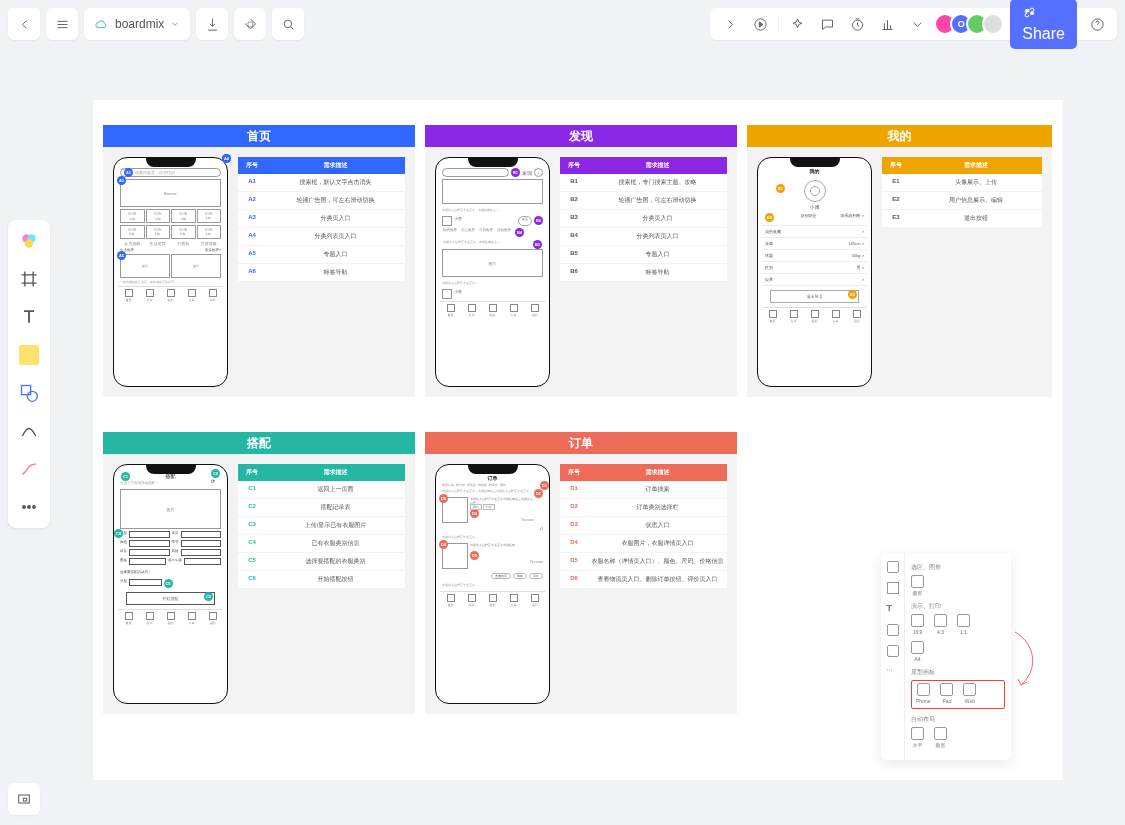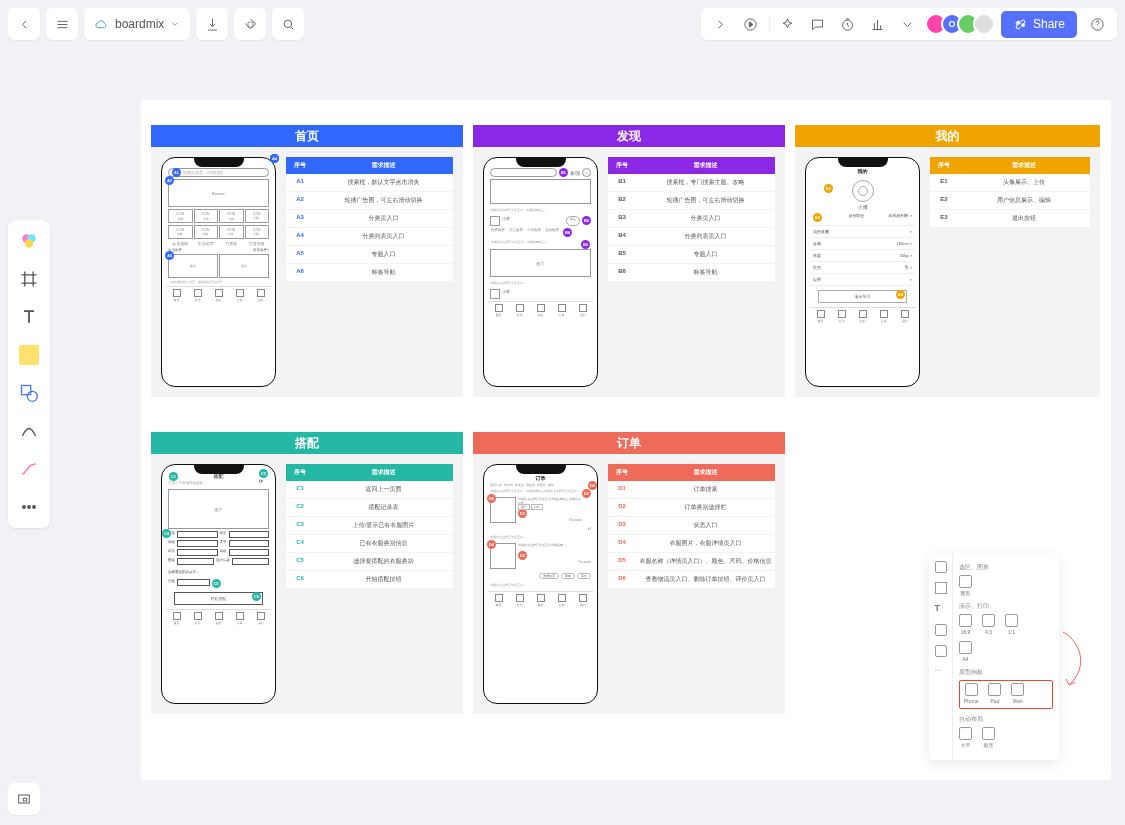--- a/index.html
+++ b/index.html
@@ -16,35 +16,35 @@
 
 .top-right { position:absolute; top:8px; right:8px; display:flex; align-items:center; background:#fff; border-radius:6px; box-shadow:0 1px 2px rgba(0,0,0,.06); height:32px; padding:0 6px; gap:2px; }
 .top-right .ib { width:28px; height:28px; display:flex; align-items:center; justify-content:center; border-radius:4px; }
 .top-right .div { width:1px; height:18px; background:#eee; margin:0 2px; }
 .avatars { display:flex; }
 .avatars span { width:22px; height:22px; border-radius:50%; margin-left:-6px; border:2px solid #fff; display:block; }
 .avatars span:nth-child(1){ background:#f4a; }
 .avatars span:nth-child(2){ background:#5570ff; display:flex; align-items:center; justify-content:center; color:#fff; font-size:9px; font-weight:700; }
 .avatars span:nth-child(3){ background:#6c6; }
 .avatars span:nth-child(4){ background:#ddd; }
-.share-btn { background:#5570ff; color:#fff; font-size:12px; border-radius:5px; padding:6px 12px; display:flex; align-items:center; gap:5px; margin:0 4px; }
+.share-btn { background:#5570ff; color:#fff; font-size:16px; border-radius:5px; padding:6px 12px; display:flex; align-items:flex-start; gap:5px; margin:0 4px;flex-direction:column; }
 .share-btn svg { stroke:#fff; fill:#fff; }
 
 
 .left-bar { position:absolute; left:8px; top:220px; background:#fff; border-radius:8px; width:42px; padding:8px 0; display:flex; flex-direction:column; align-items:center; gap:12px; box-shadow:0 1px 3px rgba(0,0,0,.08); }
 .left-bar .tool { width:26px; height:26px; display:flex; align-items:center; justify-content:center; border-radius:4px; }
 .left-bar svg { width:20px; height:20px; stroke:#555; fill:none; stroke-width:1.6; }
 .left-bar .sticky { background:#ffe26e; width:20px; height:20px; border-radius:2px; }
 
 
 .bl { position:absolute; left:8px; bottom:10px; width:32px; height:32px; background:#fff; border-radius:6px; display:flex; align-items:center; justify-content:center; box-shadow:0 1px 2px rgba(0,0,0,.06); }
 .bl svg { width:16px; height:16px; stroke:#666; fill:none; stroke-width:1.6; }
 
 
-.canvas { position:absolute; left:93px; top:100px; width:970px; height:680px; background:#fff;margin-left:48px; }
+.canvas { position:absolute; left:93px; top:100px; width:970px; height:680px; background:#fff; }
 
 .section { position:absolute; }
 .sec-head { height:22px; color:#fff; font-size:12px; font-weight:600; display:flex; align-items:center; justify-content:center; }
 .sec-head.blue   { background:#2f67ff; } .badge.blue   { background:#2f67ff; }
 .sec-head.purple { background:#8a28e6; } .badge.purple { background:#8a28e6; }
 .sec-head.gold   { background:#f0a400; } .badge.gold   { background:#f0a400; }
 .sec-head.teal   { background:#24b7a4; } .badge.teal   { background:#24b7a4; }
 .sec-head.coral  { background:#ee6b59; } .badge.coral  { background:#ee6b59; }
 .sec-body { background:#f3f3f3; padding:10px; display:flex; gap:10px; align-items:flex-start; }
 

